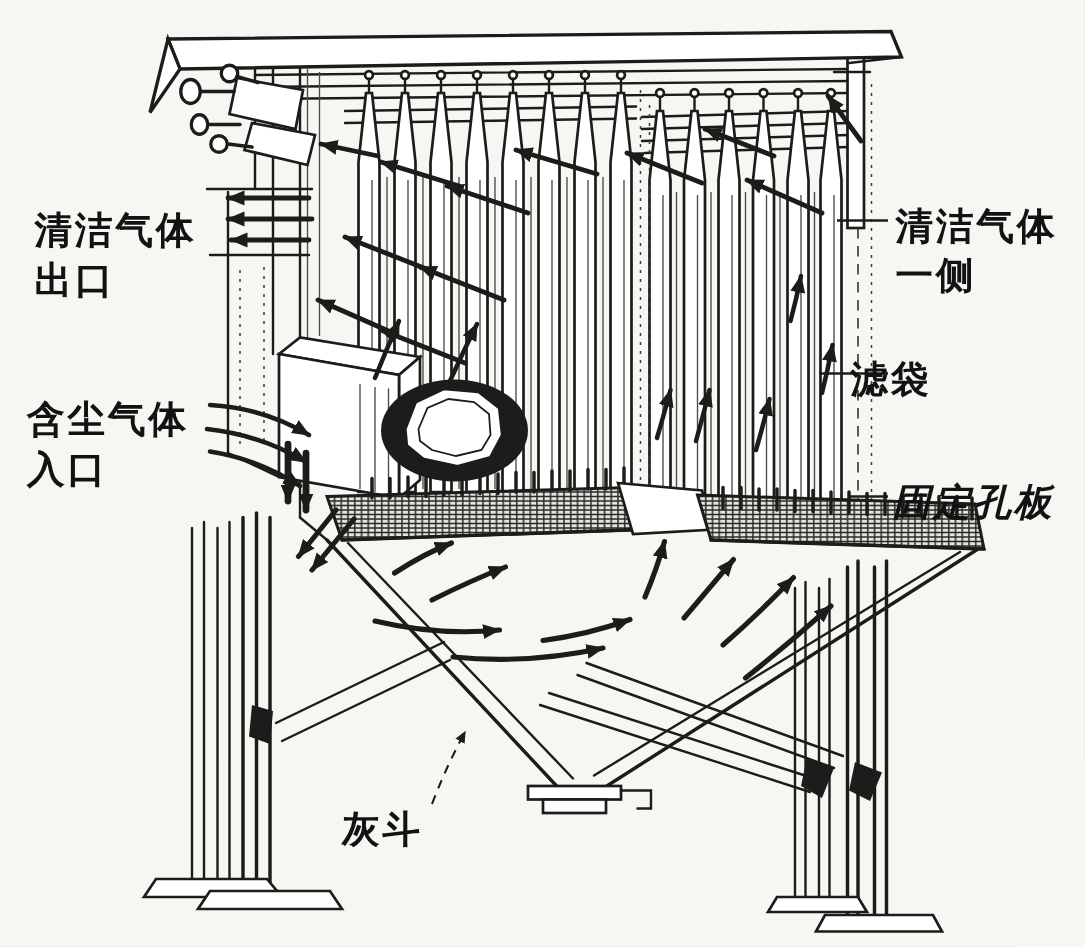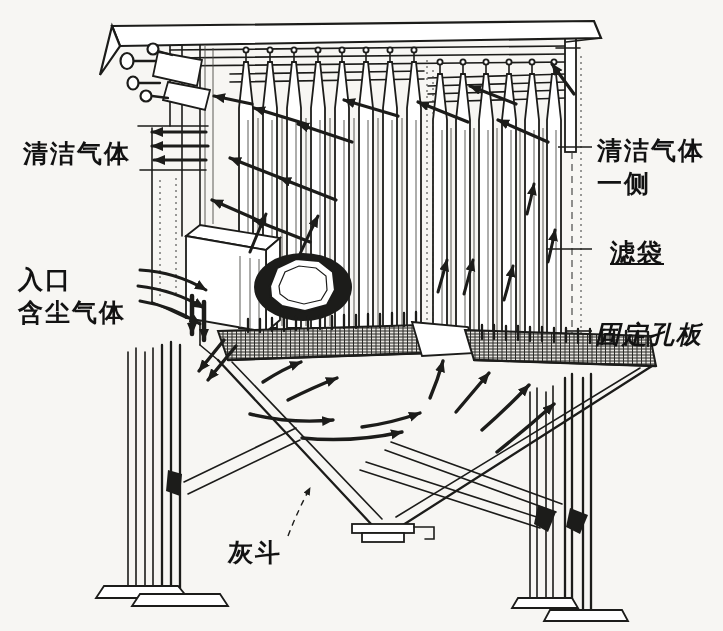--- a/index.html
+++ b/index.html
@@ -257,30 +257,31 @@
   <g>
     <path class="ldr" d="M558,147 H592"></path>
     <path class="ldr" d="M546,249 H592"></path>
     <path class="ldr" d="M566,331 H592"></path>
     <path class="ldrd" d="M288,536 Q298,510 310,488"></path>
   </g>
 </svg>
 
 <div class="label" style="left:23px;top:137px;">
   <span>清洁气体</span>
+  <span>出口</span>
 </div>
 <div class="label" style="left:18px;top:263px;">
+  <span>含尘气体</span>
   <span>入口</span>
-  <span>含尘气体</span>
 </div>
 <div class="label" style="left:597px;top:134px;">
   <span>清洁气体</span>
   <span>一侧</span>
 </div>
-<div class="label" style="left:610px;top:236px;text-decoration:underline;">
+<div class="label" style="left:567px;top:236px;">
   <span>滤袋</span>
 </div>
 <div class="label" style="left:595px;top:318px;font-style:italic;">
   <span>固定孔板</span>
 </div>
 <div class="label" style="left:228px;top:536px;">
   <span>灰斗</span>
 </div>
 </div>
 

